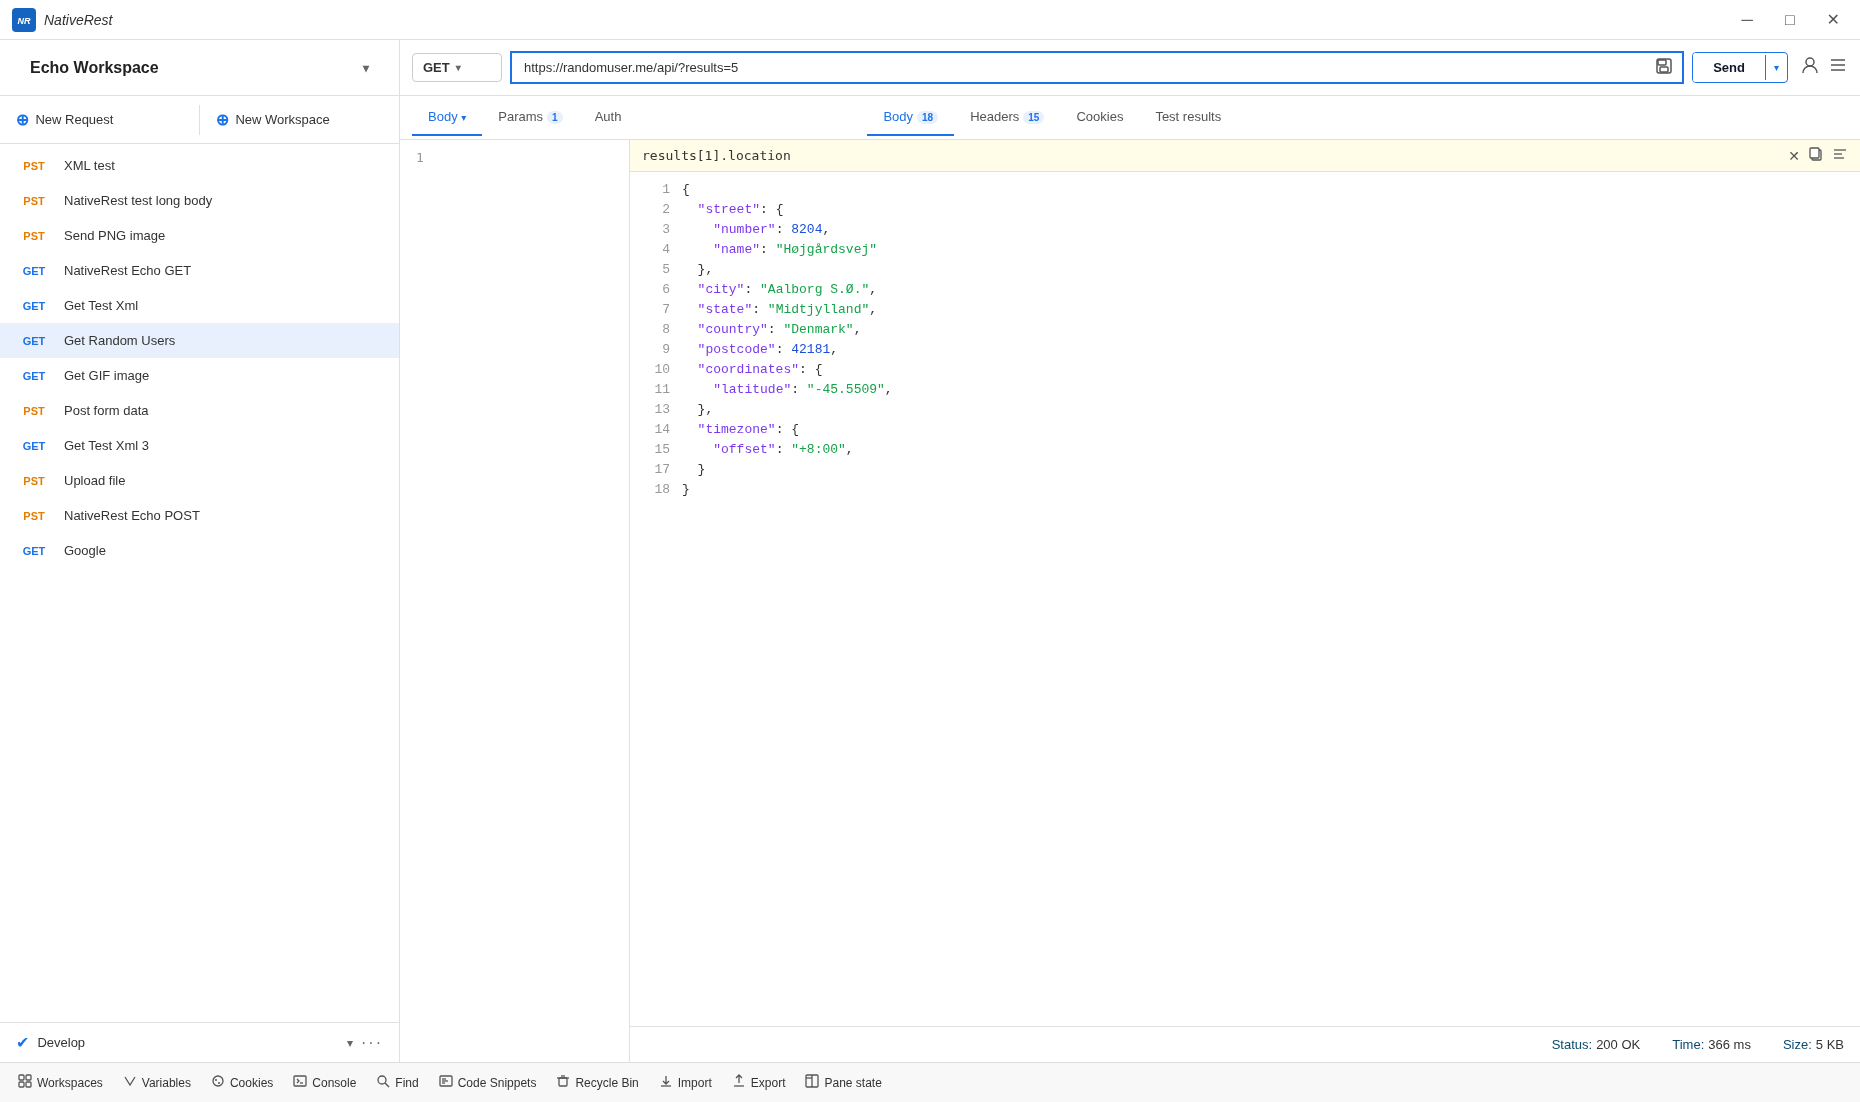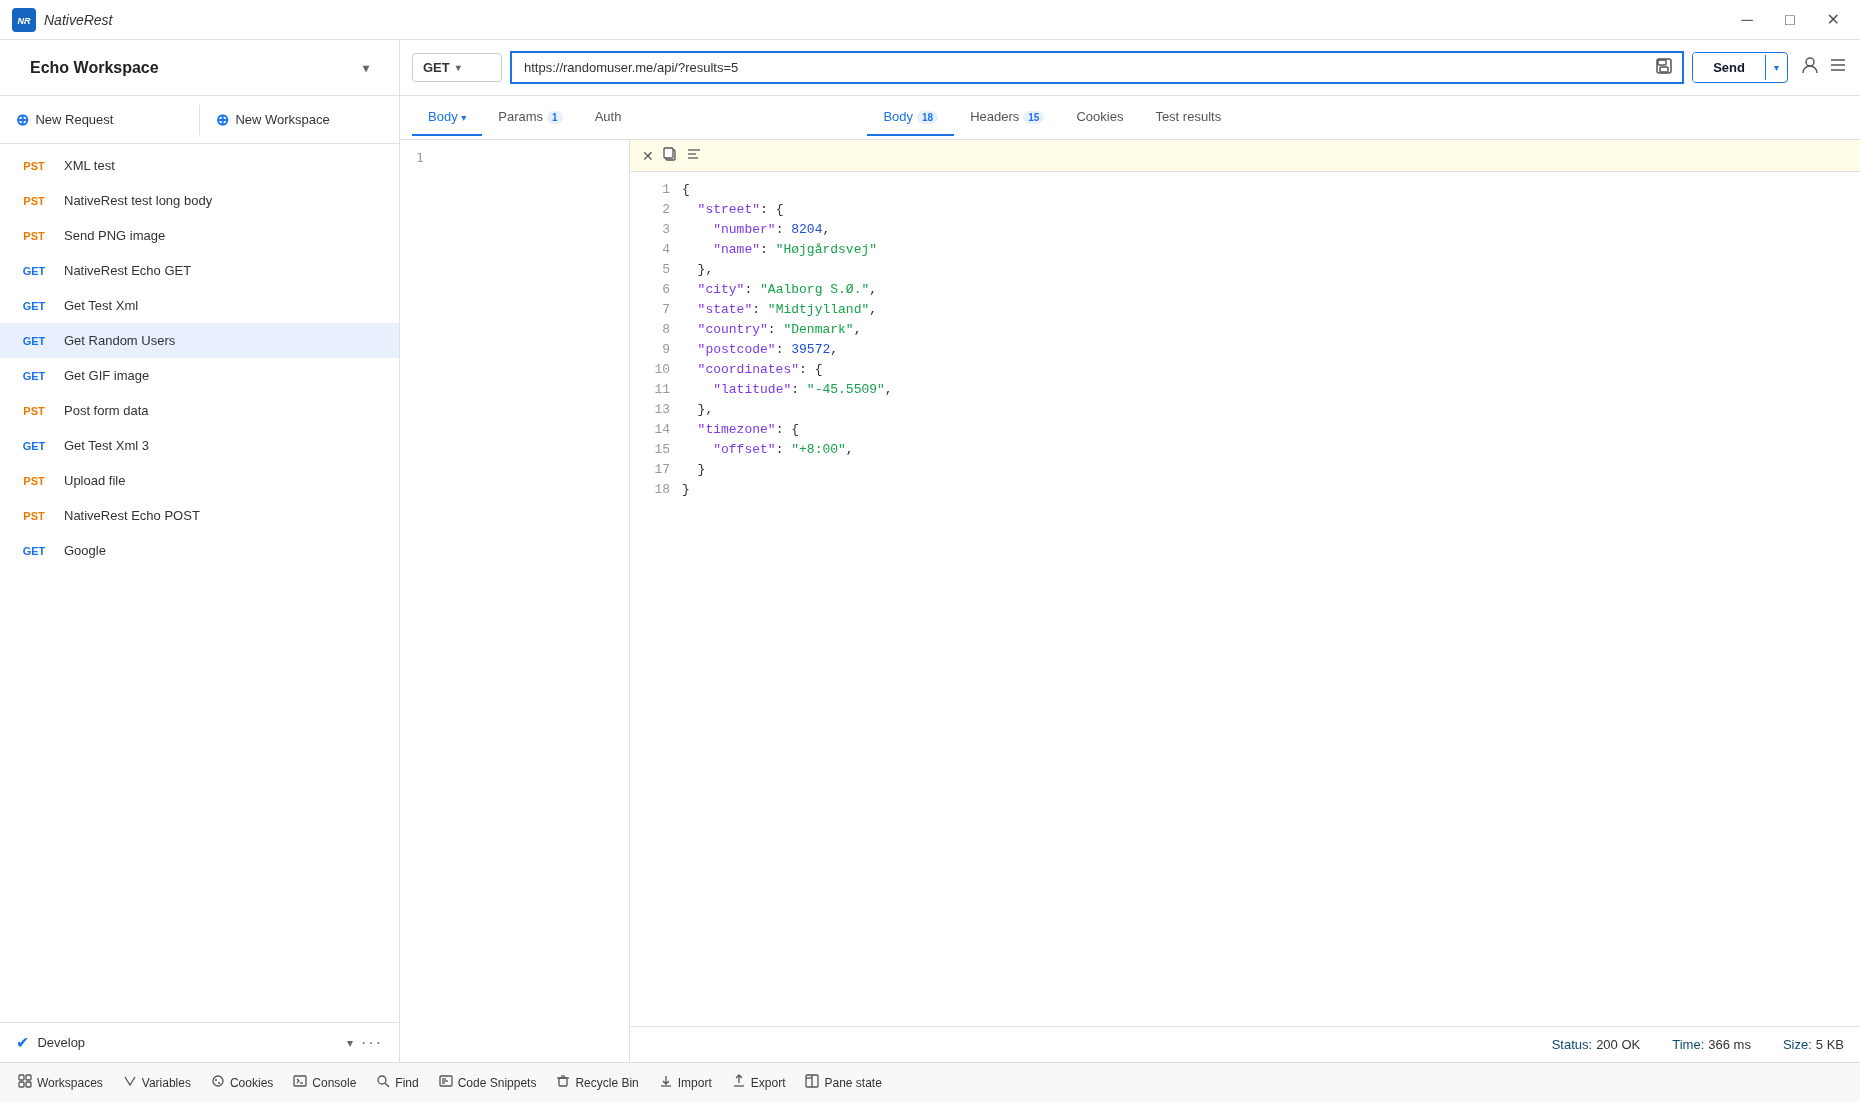--- a/index.html
+++ b/index.html
@@ -346,20 +346,21 @@
 
       <div class="request-pane">
         <div class="line-numbers">
           <div class="line-num">1</div>
         </div>
       </div>
 
       <div class="response-pane">
 
         <div class="filter-bar">
+          <input class="filter-input" type="text" id="filter-input" value="results[1].location" style="">
           <div class="filter-actions">
             <button class="filter-action-btn">✕</button>
             <button class="filter-action-btn">
               <svg width="16" height="16" viewBox="0 0 16 16" fill="none">
                 <rect x="4" y="4" width="9" height="10" rx="1" stroke="#555" stroke-width="1.3"></rect>
                 <rect x="2" y="2" width="9" height="10" rx="1" stroke="#555" stroke-width="1.3" fill="white"></rect>
               </svg>
             </button>
             <button class="filter-action-btn">
               <svg width="16" height="16" viewBox="0 0 16 16" fill="none">
@@ -400,21 +401,21 @@
             <div class="json-line">
               <span class="ln">7</span>
               <span>&nbsp;&nbsp;<span class="json-key">"state"</span><span class="json-punct">: </span><span class="json-str">"Midtjylland"</span><span class="json-punct">,</span></span>
             </div>
             <div class="json-line">
               <span class="ln">8</span>
               <span>&nbsp;&nbsp;<span class="json-key">"country"</span><span class="json-punct">: </span><span class="json-str">"Denmark"</span><span class="json-punct">,</span></span>
             </div>
             <div class="json-line">
               <span class="ln">9</span>
-              <span>&nbsp;&nbsp;<span class="json-key">"postcode"</span><span class="json-punct">: </span><span class="json-num">39572</span><span class="json-punct">,</span></span>
+              <span>&nbsp;&nbsp;<span class="json-key">"postcode"</span><span class="json-punct">: </span><span class="json-num">42181</span><span class="json-punct">,</span></span>
             </div>
             <div class="json-line">
               <span class="ln">10</span>
               <span>&nbsp;&nbsp;<span class="json-key">"coordinates"</span><span class="json-punct">: {</span></span>
             </div>
             <div class="json-line">
               <span class="ln">11</span>
               <span>&nbsp;&nbsp;&nbsp;&nbsp;<span class="json-key">"latitude"</span><span class="json-punct">: </span><span class="json-str">"-45.5509"</span><span class="json-punct">,</span></span>
             </div>
             <div class="json-line">

